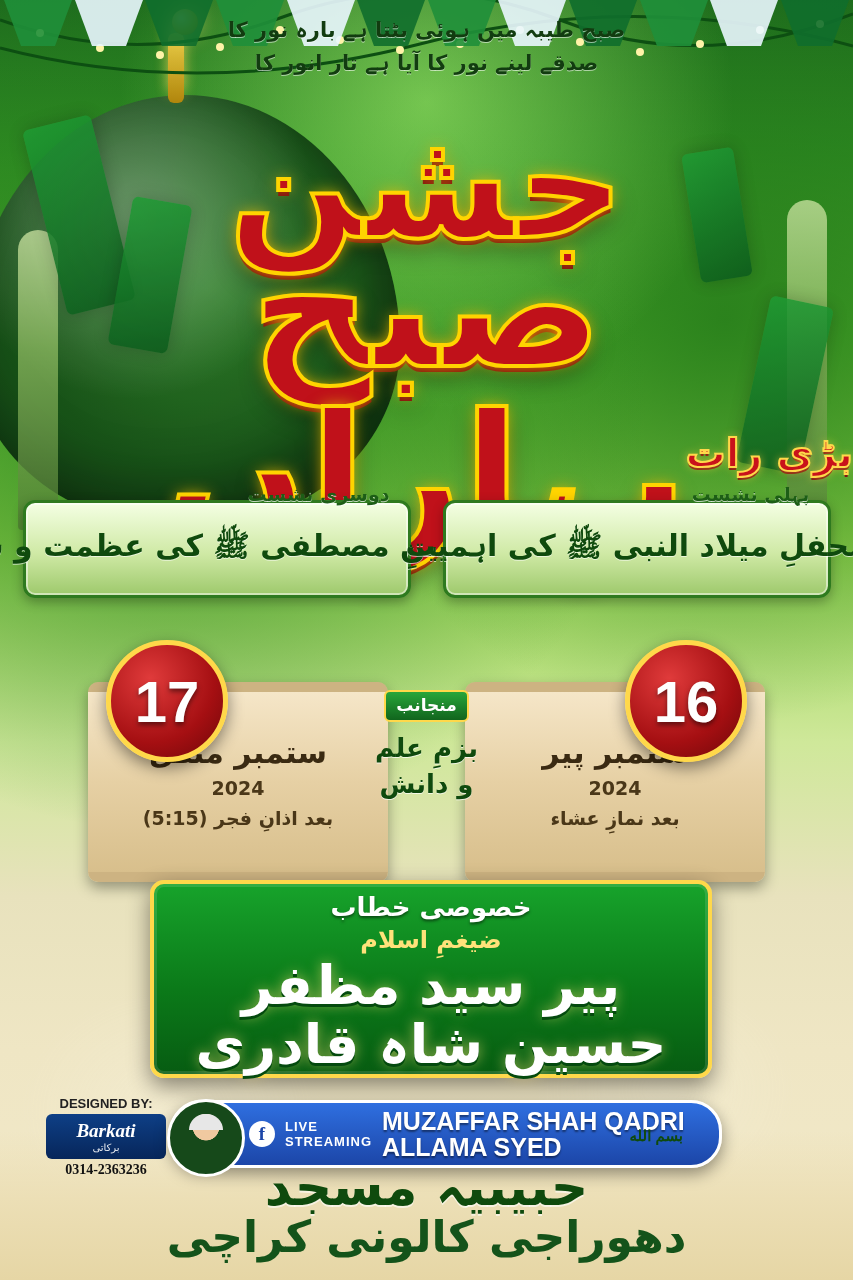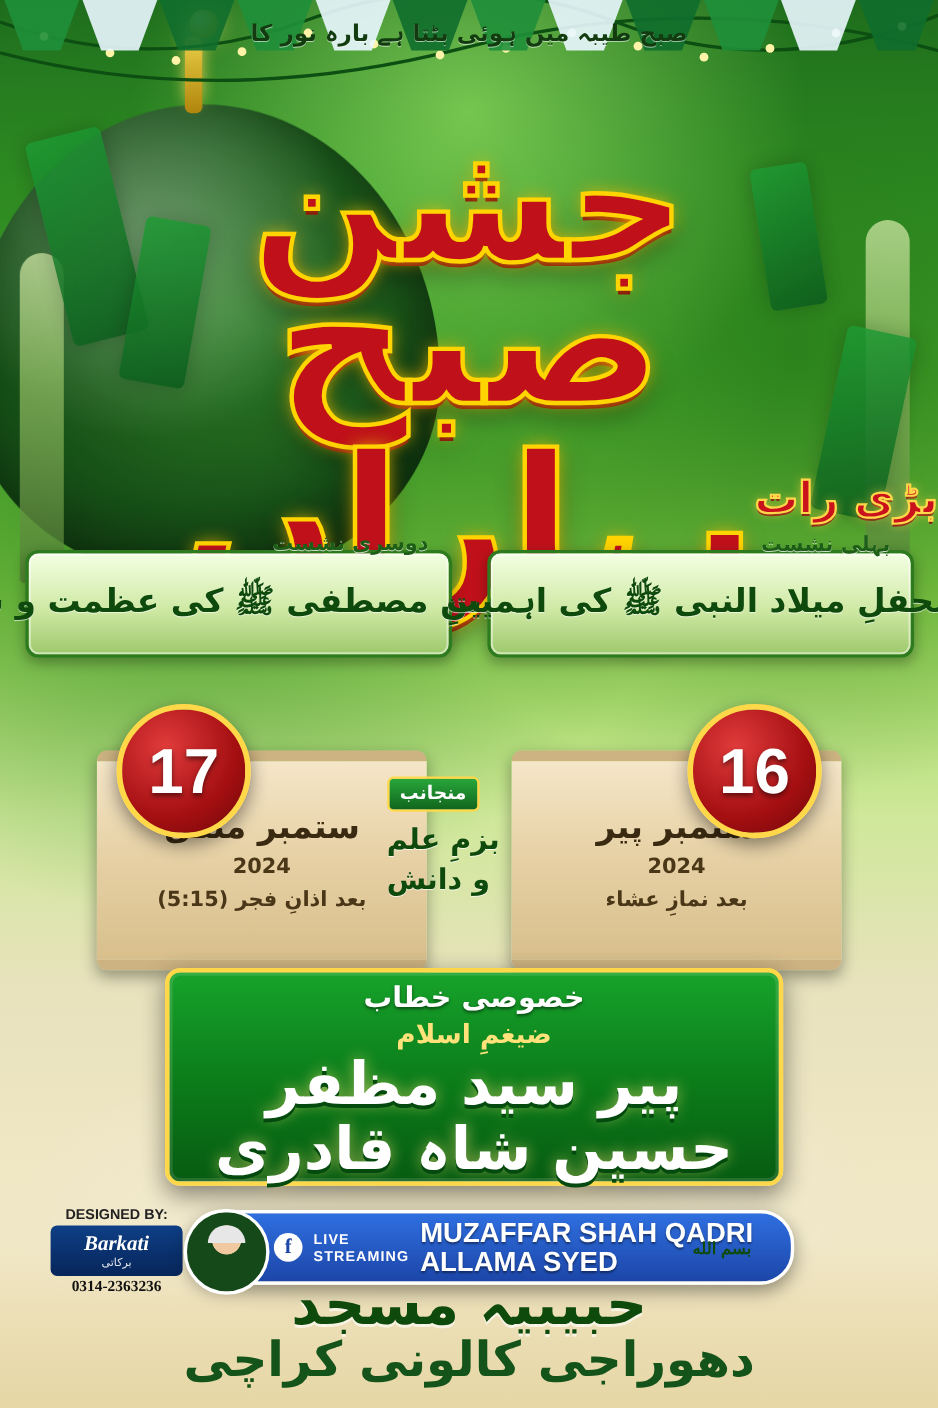--- a/index.html
+++ b/index.html
@@ -131,22 +131,22 @@
     position:absolute;top:0;width:112px;height:112px;border-radius:50%;
     background:radial-gradient(circle at 35% 30%,#e03b3b,#a50f12 60%,#6d0709);
     border:5px solid #ffd84a;box-shadow:0 6px 16px rgba(0,0,0,.45);
     display:flex;align-items:center;justify-content:center;color:#fff;
     font-size:58px;font-weight:bold;font-family:"Liberation Sans",sans-serif;
     text-shadow:0 3px 5px rgba(0,0,0,.5);
   }
   .daybadge.right{right:106px;}
   .daybadge.left{left:106px;}
   .centerpanel{
-    position:absolute;left:50%;top:60px;transform:translateX(-50%);
-    width:150px;text-align:left;color:#0f4a0d;font-weight:bold;
+    position:absolute;left:50%;top:44px;transform:translateX(-50%);
+    width:150px;text-align:center;color:#0f4a0d;font-weight:bold;
     font-family:"DejaVu Sans","Liberation Sans",sans-serif;font-size:26px;line-height:1.4;
     text-shadow:0 1px 0 rgba(255,255,255,.7);
   }
   .centerpanel .chip{
     display:inline-block;background:linear-gradient(180deg,#28a63a,#11651d);color:#fff;
     border:2px solid #ffd84a;border-radius:6px;padding:2px 10px;font-size:17px;margin-bottom:8px;
     text-shadow:none;
   }
 
   
@@ -274,20 +274,21 @@
     <div class="flag"></div>
       <div class="flag alt"></div>
       <div class="flag alt2"></div>
     <div class="flag"></div>
       <div class="flag alt"></div>
       <div class="flag alt2"></div>
   </div>
 
   <div class="couplet rtl">
     <div>صبح طیبہ میں ہوئی بٹتا ہے بارہ نور کا</div>
+    <div>صدقے لینے نور کا آیا ہے تار انور کا</div>
   </div>
 
   <div class="title rtl">
     <span>جشن</span>
     <span class="l2">صبح بہاراں</span>
   </div>
 
   <div class="subtitle rtl">بڑی رات</div>
 
   <div class="sittings">

